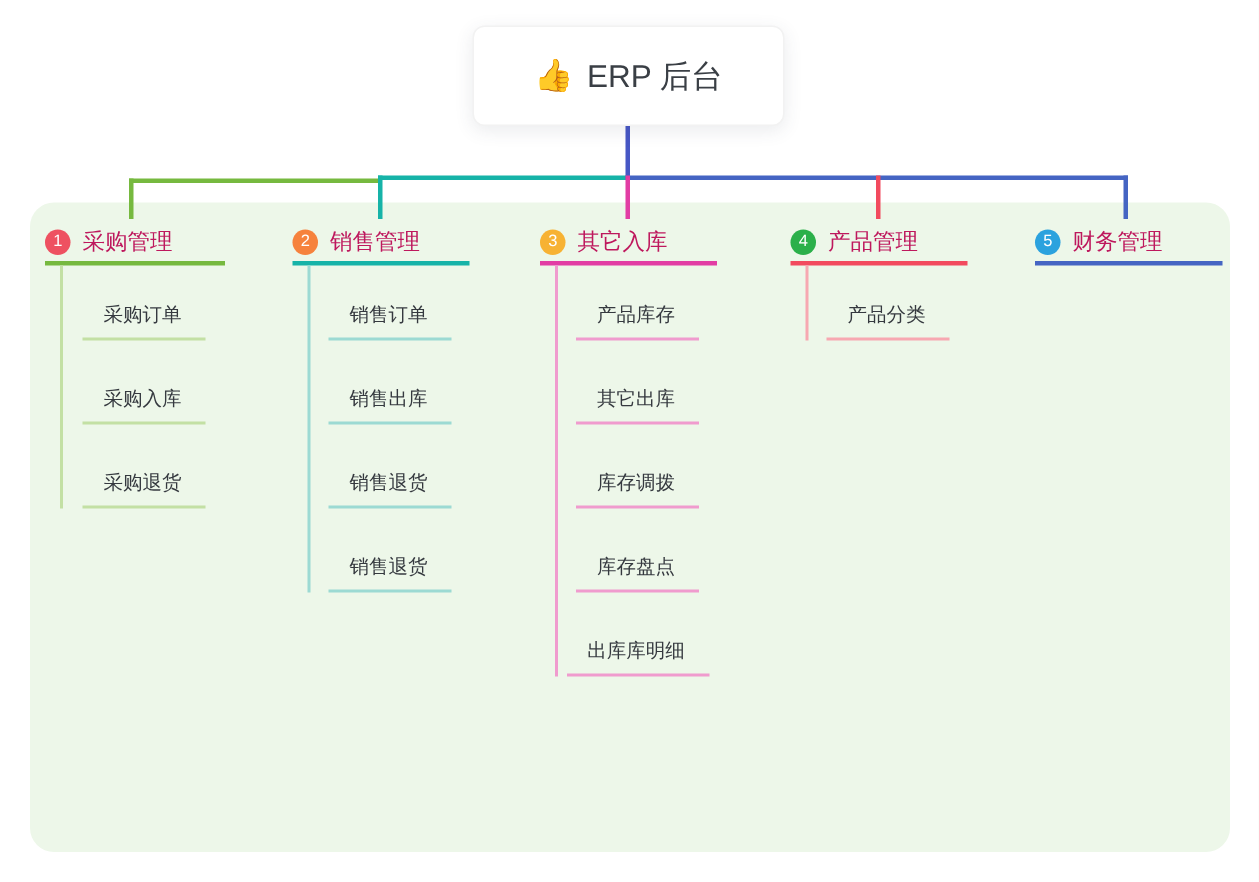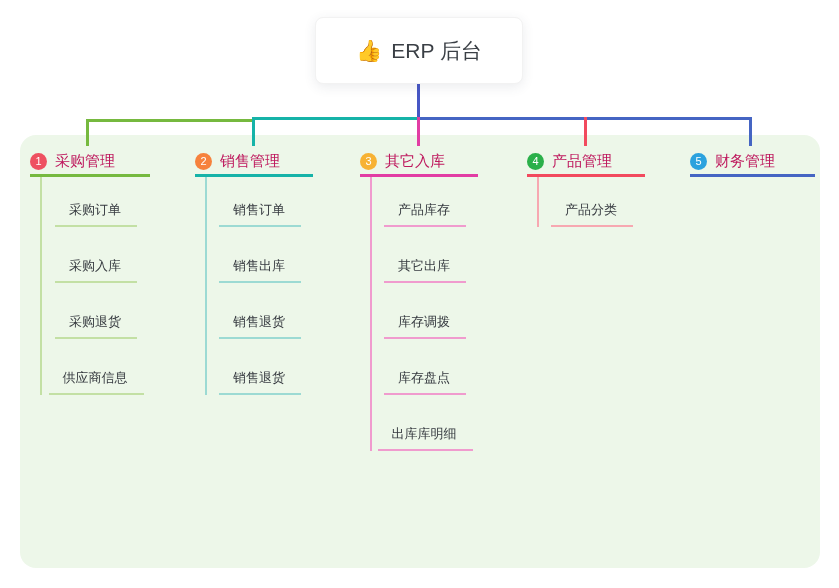--- a/index.html
+++ b/index.html
@@ -119,21 +119,20 @@
 
   <div class="branch" style="left: 30px; width: 120px; --line: #76b93f; --light: #c3e0a4; --badge: #ee5161;">
     <div class="branch-header">
       <span class="badge">1</span>
       <span class="branch-label">采购管理</span>
     </div>
     <div class="children">
       <div class="child">采购订单</div>
       <div class="child">采购入库</div>
       <div class="child">采购退货</div>
-      <div class="child">供应商信息</div>
     </div>
   </div>
 
   <div class="branch" style="left: 195px; width: 118px; --line: #16b3a8; --light: #9cdad3; --badge: #f6823d;">
     <div class="branch-header">
       <span class="badge">2</span>
       <span class="branch-label">销售管理</span>
     </div>
     <div class="children">
       <div class="child">销售订单</div>

